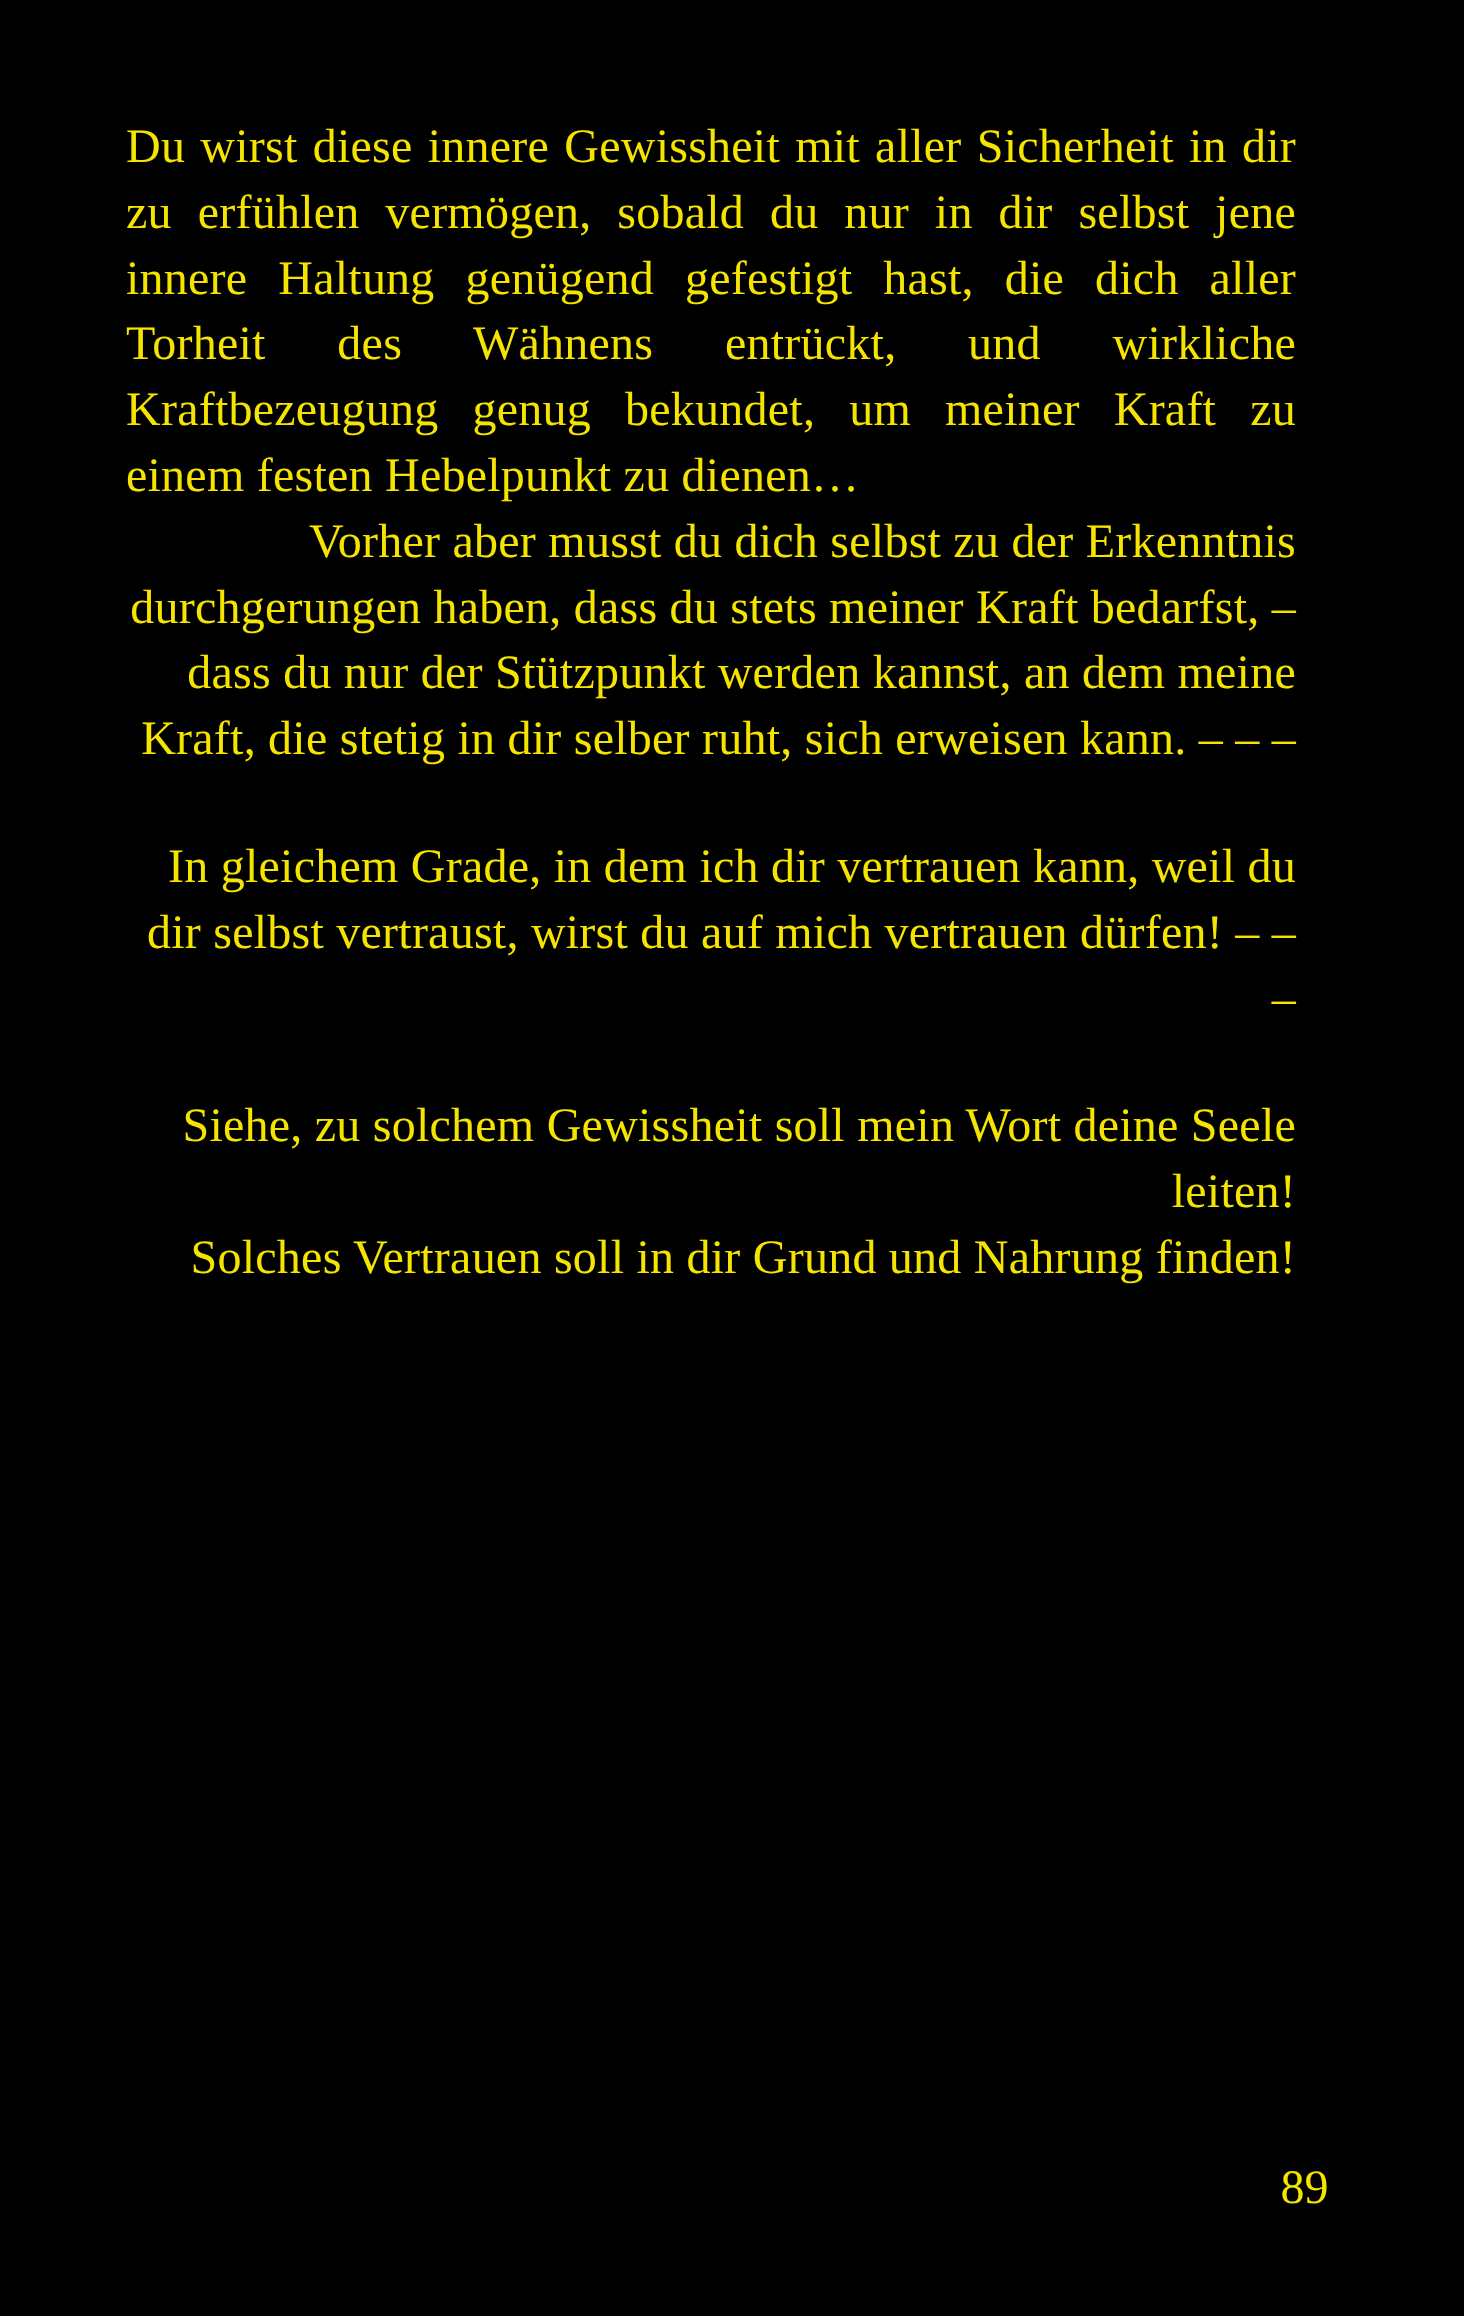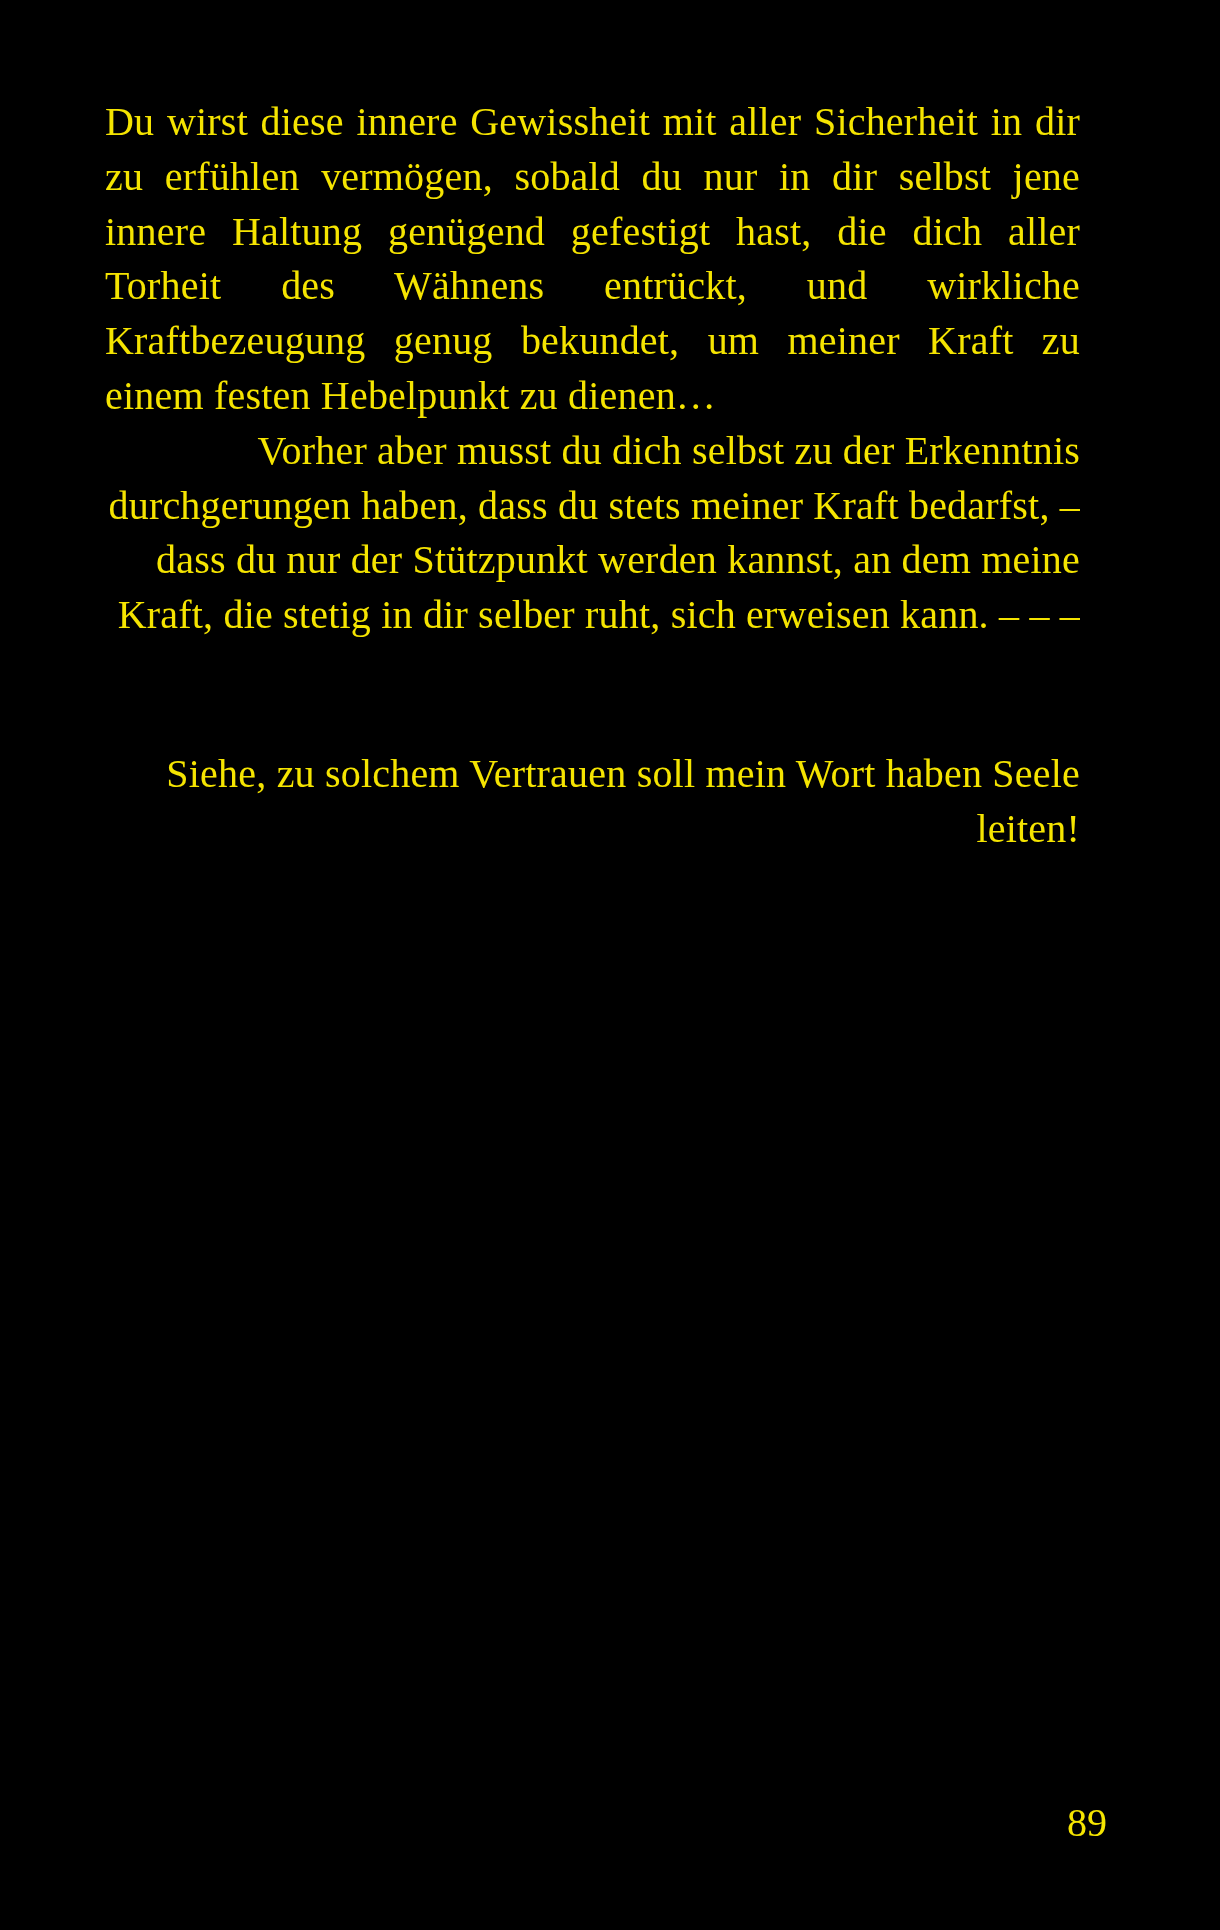--- a/index.html
+++ b/index.html
@@ -53,22 +53,24 @@
 
 <div class="page">
 
   <div class="text-block">
 
     <p class="para">Du wirst diese innere Gewissheit mit aller Sicherheit in dir zu erfühlen vermögen, sobald du nur in dir selbst jene innere Haltung genügend gefestigt hast, die dich aller Torheit des Wähnens entrückt, und wirkliche Kraftbezeugung genug bekundet, um meiner Kraft zu einem festen Hebelpunkt zu dienen…</p>
     <p class="para last-of-group">Vorher aber musst du dich selbst zu der Erkenntnis durchgerungen haben, dass du stets meiner Kraft bedarfst, – dass du nur der Stützpunkt werden kannst, an dem meine Kraft, die stetig in dir selber ruht, sich erweisen kann. – – –</p>
 
     <div class="gap"></div>
 
+    <p class="para last-of-group">In gleichem Grade, in dem ich dir vertrauen kann, weil du dir selbst vertraust, wirst du auf mich vertrauen dürfen! – – –</p>
 
     <div class="gap"></div>
 
-    <p class="para last-of-group">Siehe, zu solchem Vertrauen soll mein Wort haben Seele leiten!</p>
+    <p class="para last-of-group">Siehe, zu solchem Gewissheit soll mein Wort deine Seele leiten!</p>
+    <p class="para last-of-group">Solches Vertrauen soll in dir Grund und Nahrung finden!</p>
 
   </div>
 
   <div class="page-number">89</div>
 
 </div>
 
 </body></html>

